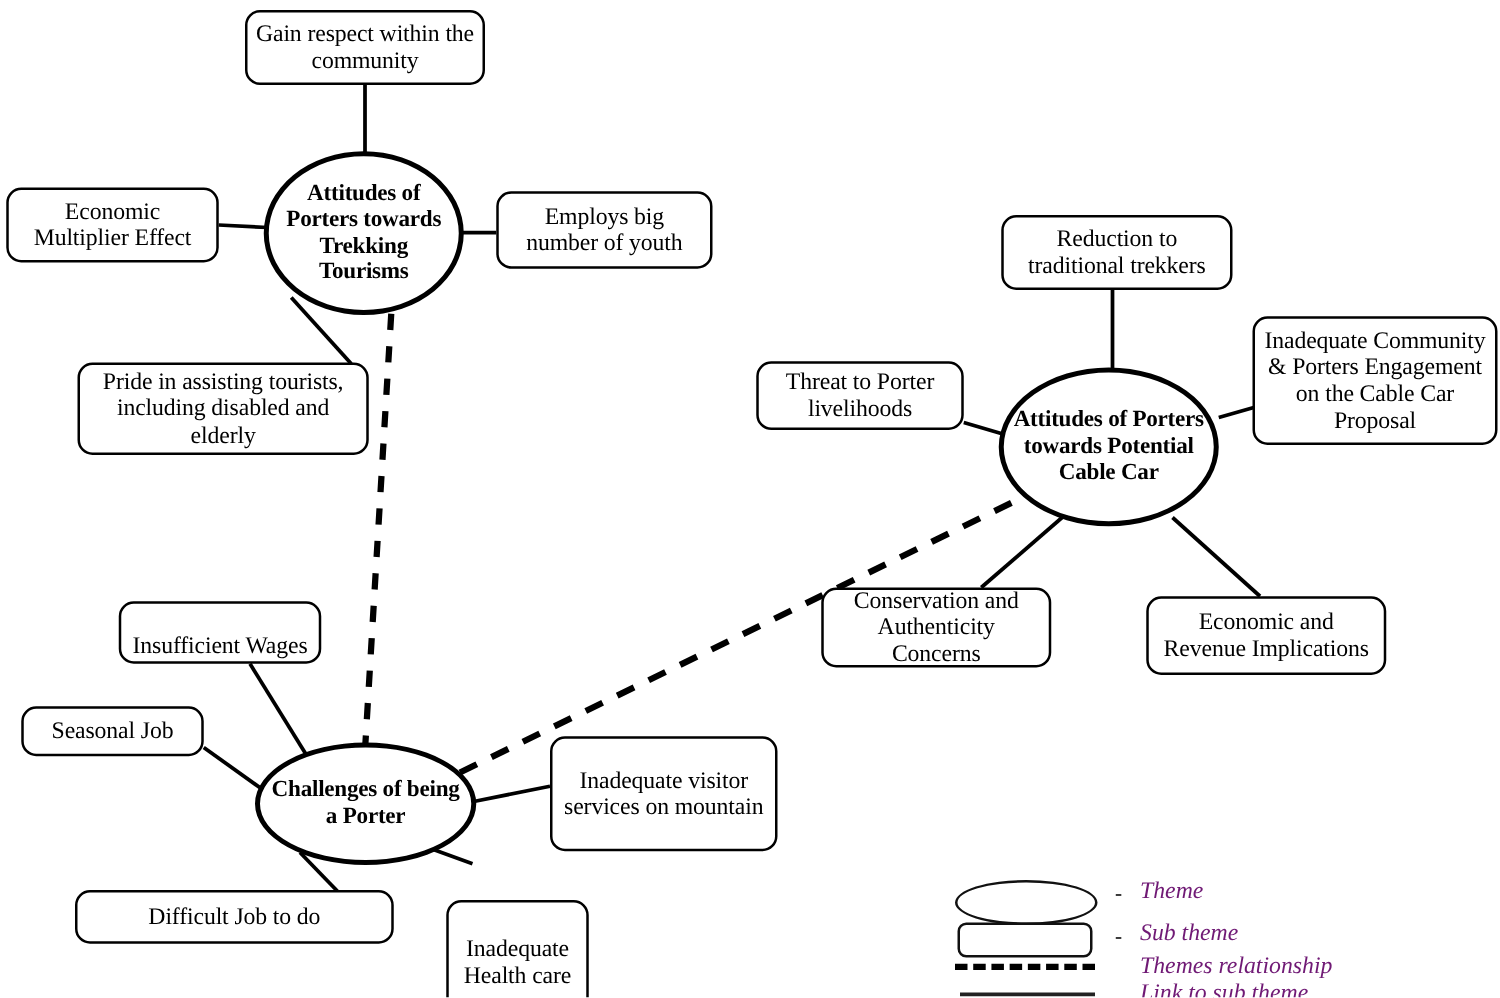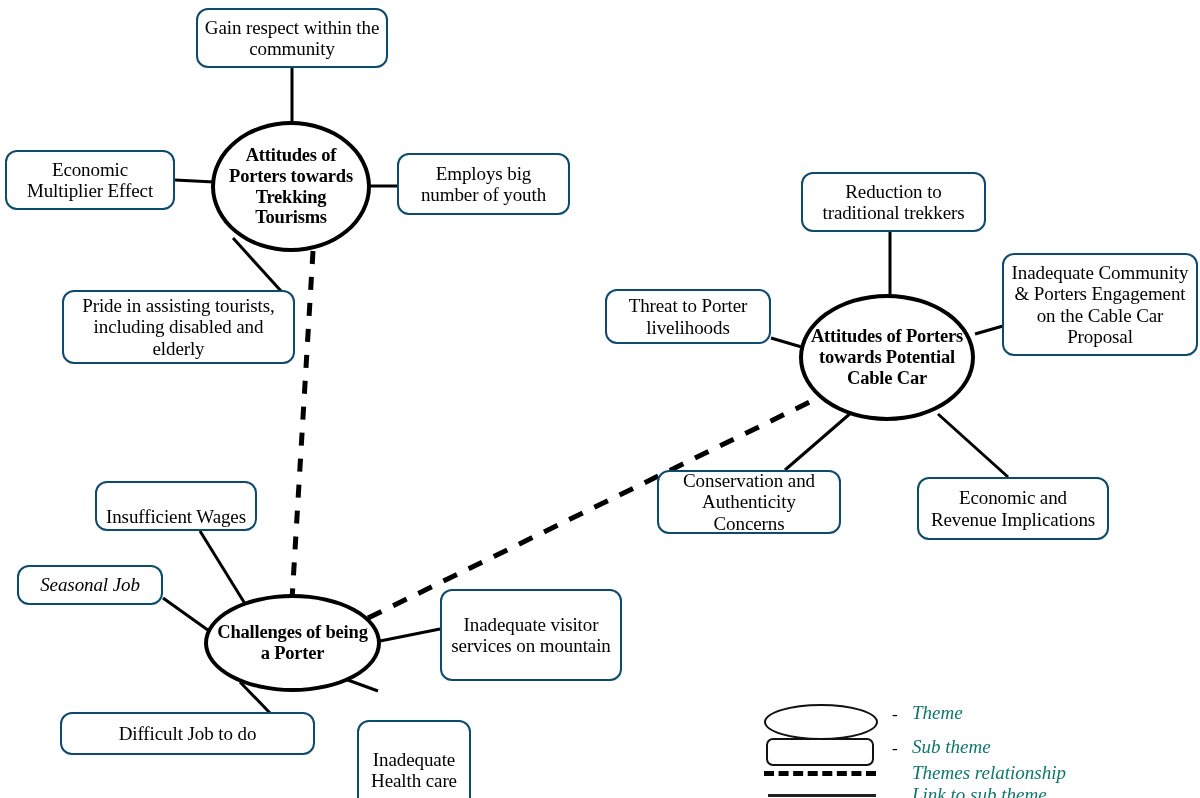--- a/index.html
+++ b/index.html
@@ -29,21 +29,21 @@
     box-sizing: border-box;
     display: flex;
     align-items: center;
     justify-content: center;
     text-align: center;
     color: #000000;
     background: #ffffff;
     z-index: 5;
   }
   .subtheme {
-    border: 2px solid #0c4a6e;
+    border: 2px solid #000000;
     border-radius: 12px;
     font-size: 19px;
     line-height: 1.13;
     padding: 2px 6px;
     letter-spacing: -0.1px;
   }
   .theme {
     border: 4px solid #000000;
     border-radius: 50%;
     font-weight: bold;
@@ -75,21 +75,21 @@
     font-family: "Liberation Serif", serif;
     color: #000;
   }
   .legend-label {
     position: absolute;
     left: 152px;
     top: 0px;
     font-style: italic;
     font-size: 19px;
     font-family: "Liberation Serif", "DejaVu Serif", serif;
-    color: #0f766e;
+    color: #701a75;
     white-space: nowrap;
   }
   .legend-ellipse {
     position: absolute;
     left: 4px;
     top: 2px;
     width: 110px;
     height: 32px;
     border: 2px solid #111;
     border-radius: 50%;
@@ -195,21 +195,21 @@
   </div>
 
   <div class="node subtheme" style="left:917px;top:477px;width:192px;height:63px;">
     <span>Economic and Revenue Implications</span>
   </div>
 
   <div class="node subtheme" style="left:95px;top:481px;width:162px;height:50px;align-items:flex-end;">
     <span>Insufficient Wages</span>
   </div>
 
-  <div class="node subtheme" style="left:17px;top:565px;width:146px;height:40px;font-style:italic;">
+  <div class="node subtheme" style="left:17px;top:565px;width:146px;height:40px;">
     <span>Seasonal Job</span>
   </div>
 
   <div class="node subtheme" style="left:440px;top:589px;width:182px;height:92px;">
     <span>Inadequate visitor services on mountain</span>
   </div>
 
   <div class="node subtheme" style="left:60px;top:712px;width:255px;height:43px;">
     <span>Difficult Job to do</span>
   </div>

